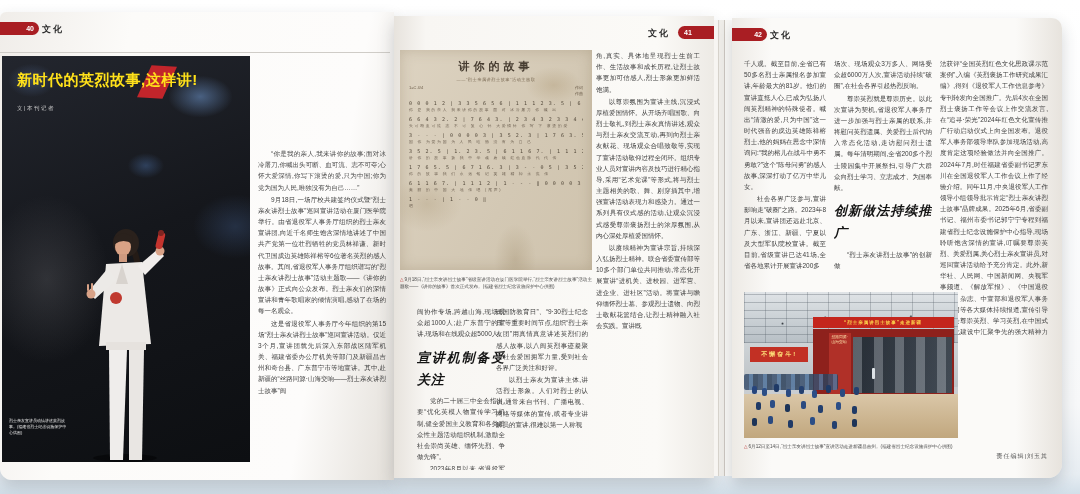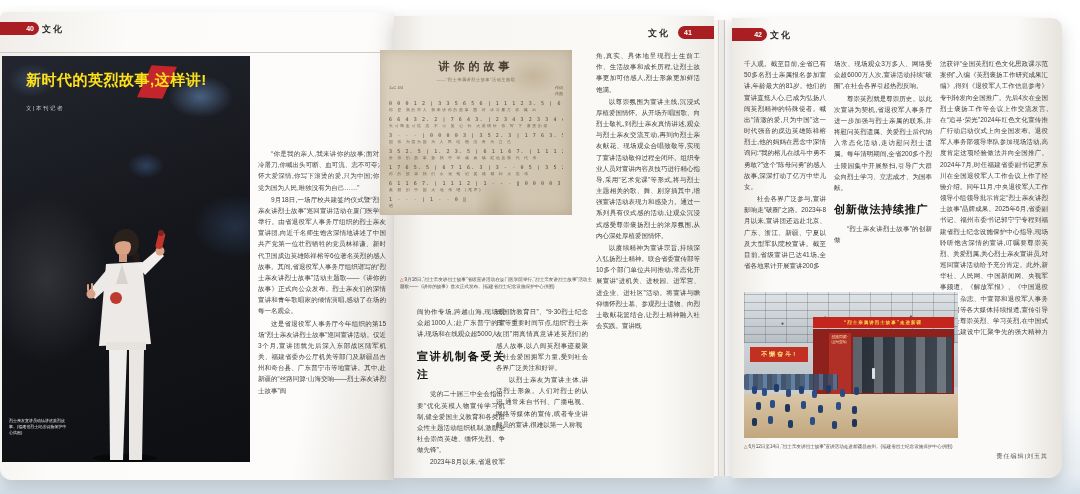--- a/index.html
+++ b/index.html
@@ -26,39 +26,39 @@
 
   
   .hero{position:absolute;left:2px;top:56px;width:248px;height:406px;overflow:hidden;
     background:
       radial-gradient(46px 30px at 80% 10%, rgba(110,150,205,.55), transparent 70%),
       radial-gradient(26px 18px at 58% 27%, rgba(80,120,180,.40), transparent 70%),
       radial-gradient(60px 46px at 94% 42%, rgba(70,100,150,.33), transparent 70%),
       radial-gradient(34px 24px at 12% 6%, rgba(90,120,170,.38), transparent 70%),
       radial-gradient(90px 120px at 18% 55%, rgba(120,120,125,.28), transparent 70%),
       linear-gradient(160deg,#23262e 0%,#15171c 45%,#0d0f12 100%);}
-  .hero-head{position:relative;padding:15px 12px 0 24px;}
+  .hero-head{position:relative;padding:15px 12px 0 15px;}
   .slash{position:absolute;left:142px;top:10px;width:26px;height:32px;background:#c2252b;
          transform:skewX(-22deg) rotate(3deg);}
   .h1{position:relative;font-size:15px;font-weight:bold;color:#ffe11a;letter-spacing:.5px;white-space:nowrap;}
   .hsub{position:relative;font-size:7.5px;color:#eeeeee;margin-top:9px;letter-spacing:.4px;}
   .hby{position:relative;font-size:5.5px;color:#cccccc;margin-top:15px;letter-spacing:1.5px;}
   .hcap{position:absolute;left:7px;bottom:26px;width:58px;font-size:4px;line-height:1.5;color:#e6e6e6;}
   .spk{position:absolute;left:28px;bottom:0;width:170px;height:240px;}
 
   
   .col{position:absolute;font-size:6.5px;line-height:1.72;color:#3d3d3d;text-align:justify;overflow:hidden;}
   .para{text-indent:2em;margin:0 0 1px 0;}
   .cont{text-indent:0;}
-  .h2{font-size:11px;font-weight:bold;color:#151515;letter-spacing:.8px;margin:7px 0 4px 0;text-indent:0;}
+  .h2{font-size:13px;font-weight:bold;color:#151515;letter-spacing:.8px;margin:7px 0 4px 0;text-indent:0;font-style:italic;}
   .quote{color:#4a4a4a;}
   .endmark{color:#b3211f;font-size:6px;}
 
   
-  .score{position:absolute;left:380px;top:50px;width:192px;height:165px;padding:9px 9px 0 9px;box-sizing:border-box;
+  .score{position:absolute;left:400px;top:50px;width:192px;height:220px;padding:9px 9px 0 9px;box-sizing:border-box;
     background:
       radial-gradient(40px 26px at 80% 16%, rgba(170,148,110,.35), transparent 70%),
       radial-gradient(50px 40px at 14% 70%, rgba(165,145,110,.30), transparent 70%),
       radial-gradient(30px 50px at 60% 95%, rgba(150,130,95,.28), transparent 70%),
       linear-gradient(120deg,#ddd3c1,#d3c8b4 60%,#cfc3ad);
     box-shadow:inset 0 0 14px rgba(110,90,60,.25);}
   .sc-title{font-family:"Liberation Serif",serif;font-size:11px;font-weight:bold;color:#463c30;
             text-align:center;letter-spacing:4px;}
   .sc-sub{font-size:4.2px;color:#7b6b55;text-align:center;margin-top:3px;letter-spacing:.5px;}
   .sc-meta{display:flex;justify-content:space-between;font-size:4px;color:#6b5c49;margin-top:3px;}

